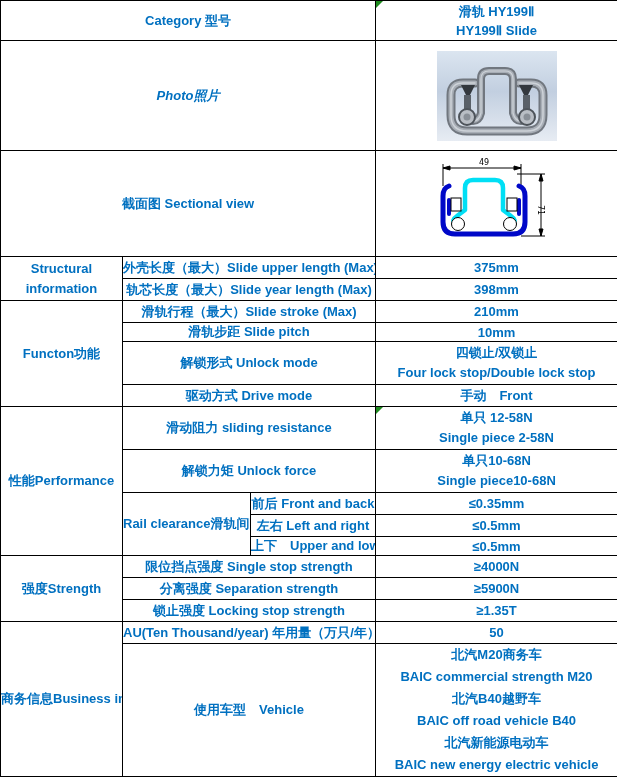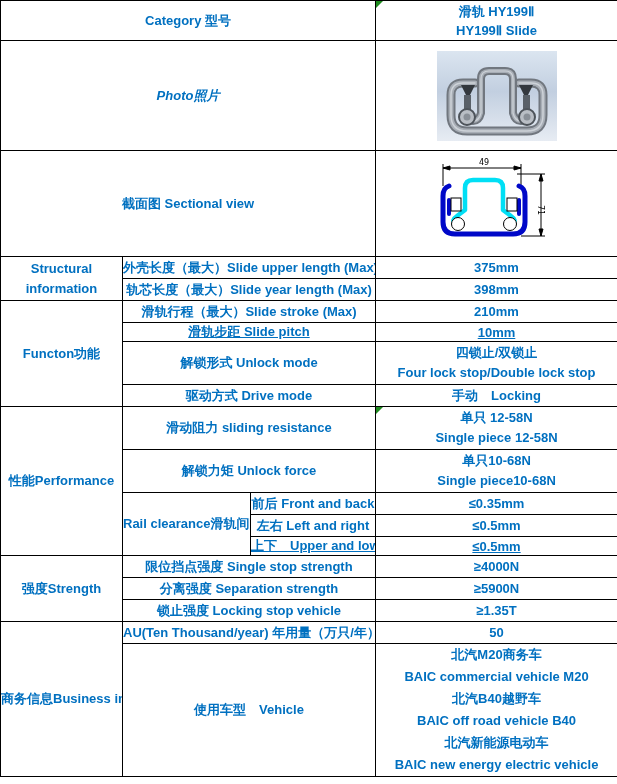--- a/index.html
+++ b/index.html
@@ -14,21 +14,21 @@
   }
   .clip{white-space:nowrap;overflow:hidden;width:100%;}
   .ln{line-height:20px;white-space:nowrap;}
   .ln-sm{line-height:19px;white-space:nowrap;}
   .ln-v{line-height:22px;white-space:nowrap;}
   .corner-flag{
     position:absolute;top:0;left:0;width:0;height:0;
     border-top:7px solid #1e8a1e;border-right:7px solid transparent;
   }
   .h40{height:40px;} .h110{height:110px;font-style:italic;} .h106{height:106px;}
-  .h22{height:22px;} .h23{height:15px;text-decoration:underline;} .h43{height:43px;} .h133{height:133px;}
+  .h22{height:22px;} .h23{height:15px;} .h43{height:43px;} .h133{height:133px;}
   svg{display:block;margin:0 auto;}
   svg text{font-family:"DejaVu Sans",sans-serif;font-weight:normal;fill:#000;}
 </style>
 </head>
 <body>
 
 <table class="spec">
   <colgroup>
     <col style="width:122px">
       <col style="width:128px">
@@ -173,35 +173,35 @@
     <td>
       <div class="ln">四锁止/双锁止</div>
       <div class="ln">Four lock stop/Double lock stop</div>
     </td>
   </tr>
   <tr class="h22">
     <td colspan="2">
       <div class="clip">驱动方式 Drive mode</div>
     </td>
     <td>
-      <span>手动　Locking</span>
+      <span>手动　Front</span>
     </td>
   </tr>
 
   <tr class="h43">
     <td rowspan="5">
       <div class="clip">性能Performance</div>
     </td>
     <td colspan="2">
       <div class="clip">滑动阻力  sliding resistance</div>
     </td>
     <td>
       <span class="corner-flag"></span>
       <div class="ln">单只 12-58N</div>
-      <div class="ln">Single piece 12-58N</div>
+      <div class="ln">Single piece 2-58N</div>
     </td>
   </tr>
   <tr class="h43">
     <td colspan="2">
       <div class="clip">解锁力矩  Unlock force</div>
     </td>
     <td>
       <div class="ln">单只10-68N</div>
       <div class="ln">Single piece10-68N</div>
     </td>
@@ -248,21 +248,21 @@
   <tr class="h22">
     <td colspan="2">
       <div class="clip">分离强度  Separation strength</div>
     </td>
     <td>
       <span>≥5900N</span>
     </td>
   </tr>
   <tr class="h22">
     <td colspan="2">
-      <div class="clip">锁止强度  Locking stop vehicle</div>
+      <div class="clip">锁止强度  Locking stop strength</div>
     </td>
     <td>
       <span>≥1.35T</span>
     </td>
   </tr>
 
   <tr class="h22">
     <td rowspan="2">
       <div class="clip">商务信息Business information</div>
     </td>
@@ -272,21 +272,21 @@
     <td>
       <span>50</span>
     </td>
   </tr>
   <tr class="h133">
     <td colspan="2">
       <div class="clip">使用车型　Vehicle</div>
     </td>
     <td>
       <div class="ln-v">北汽M20商务车</div>
-      <div class="ln-v">BAIC commercial vehicle M20</div>
+      <div class="ln-v">BAIC commercial strength M20</div>
       <div class="ln-v">北汽B40越野车</div>
       <div class="ln-v">BAIC off road vehicle B40</div>
       <div class="ln-v">北汽新能源电动车</div>
       <div class="ln-v">BAIC new energy electric vehicle</div>
     </td>
   </tr>
 </tbody>
   </table>
 
 </body></html>

